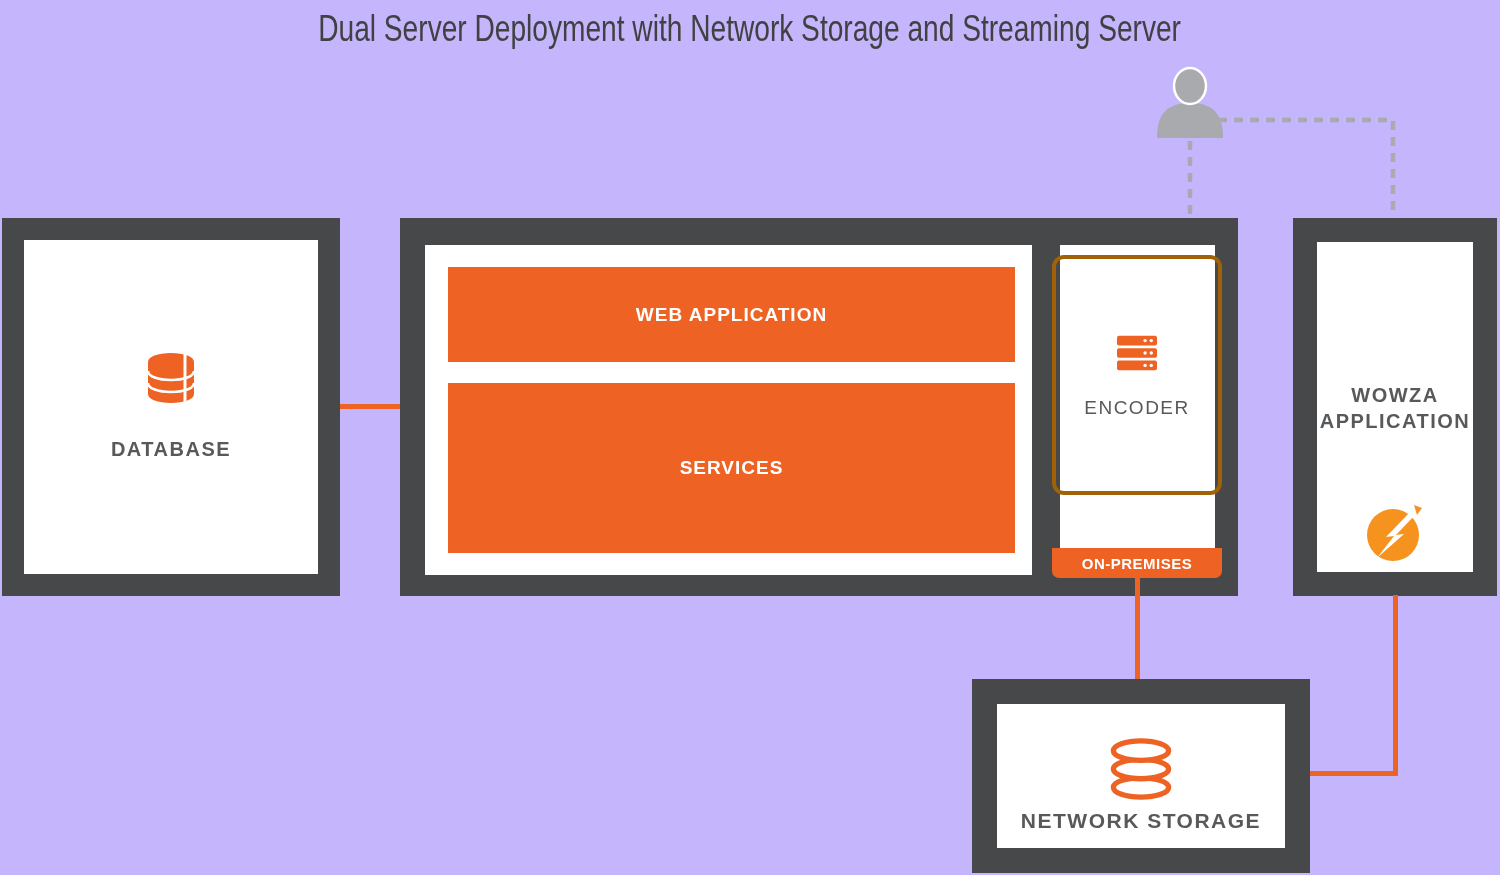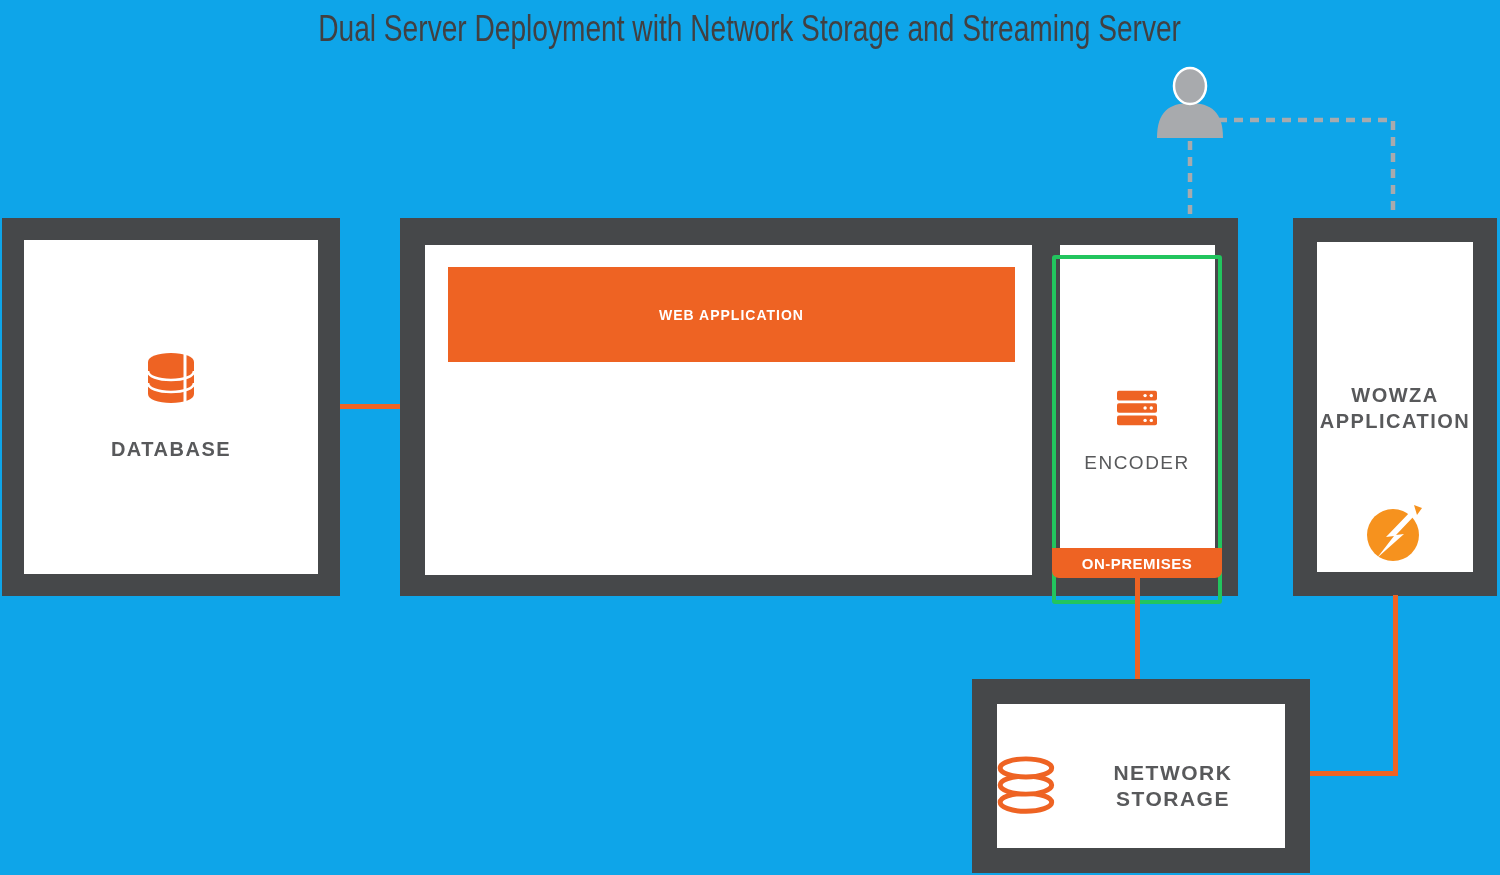--- a/index.html
+++ b/index.html
@@ -1,17 +1,17 @@
 <!DOCTYPE html>
 <html><head>
 <meta charset="utf-8">
 <style>
   html,body{margin:0;padding:0;background:#ffffff;}
   #canvas{
-    position:relative;width:1500px;height:875px;background:#0ea5e9;
+    position:relative;width:1500px;height:875px;background:#c4b5fd;
     font-family:"Liberation Sans","DejaVu Sans",sans-serif;overflow:hidden;
   }
   
   .diagram-title{
     position:absolute;left:0;top:8px;width:100%;text-align:center;
     color:#414042;font-size:37px;white-space:nowrap;
   }
   .diagram-title span{display:inline-block;transform:scaleX(0.76);transform-origin:center;}
   
   .frame{position:absolute;background:#46484A;}
@@ -21,45 +21,45 @@
   }
   
   #db-box{left:2px;top:218px;width:338px;height:378px;}
   #db-box .inner{inset:22px;display:flex;flex-direction:column;align-items:center;justify-content:center;gap:32px;}
   
   #server-box{left:400px;top:218px;width:838px;height:378px;}
   #main-panel{position:absolute;left:25px;top:27px;width:607px;height:330px;background:#fff;}
   .orange-bar{
     position:absolute;left:23px;width:567px;background:#EE6323;color:#ffffff;
     display:flex;align-items:center;justify-content:center;
-    font-size:14px;font-weight:600;letter-spacing:1px;
+    font-size:19px;font-weight:600;letter-spacing:1px;
   }
   #web-app-bar{top:22px;height:95px;}
   #services-bar{top:138px;height:170px;}
   #encoder-white{position:absolute;left:660px;top:27px;width:155px;height:330px;background:#fff;}
   #encoder-frame{
-    position:absolute;left:652px;top:37px;width:170px;height:349px;box-sizing:border-box;
-    border:4px solid #22c55e;border-radius:3px;
+    position:absolute;left:652px;top:37px;width:170px;height:240px;box-sizing:border-box;
+    border:4px solid #a16207;border-radius:12px;
     display:flex;flex-direction:column;align-items:center;justify-content:center;
     padding:36px 0 30px 0;gap:24px;
   }
   #encoder-frame .node-label{font-size:19px;}
   #on-premises-bar{
     position:absolute;left:652px;top:330px;width:170px;height:30px;background:#EE6323;
     border-radius:0 0 7px 7px;display:flex;align-items:center;justify-content:center;
     color:#fff;font-size:15px;font-weight:700;letter-spacing:0.5px;
   }
   
   #wowza-box{left:1293px;top:218px;width:204px;height:378px;}
   #wowza-box .inner{inset:24px;}
   #wowza-label{position:absolute;top:140px;left:0;width:100%;}
   #wowza-logo{position:absolute;top:262px;left:50%;transform:translateX(-50%);}
   
   #ns-box{left:972px;top:679px;width:338px;height:194px;}
-  #ns-box .inner{inset:25px;display:flex;flex-direction:row;align-items:center;justify-content:center;gap:6px;padding-top:19px;box-sizing:border-box;}
+  #ns-box .inner{inset:25px;display:flex;flex-direction:column;align-items:center;justify-content:center;gap:6px;padding-top:19px;box-sizing:border-box;}
   #ns-box .node-label{font-size:21px;}
   
   .conn{position:absolute;background:#EE6323;}
   #conn-db-server{left:340px;top:404px;width:60px;height:5px;}
   #conn-encoder-ns{left:1135px;top:576px;width:5px;height:103px;}
   #conn-wowza-vert{left:1393px;top:595px;width:5px;height:181px;}
   #conn-ns-horiz{left:1310px;top:771px;width:88px;height:5px;}
   #dashed-overlay{position:absolute;left:0;top:0;pointer-events:none;}
   #person{position:absolute;left:1155px;top:64px;}
 </style>
@@ -92,20 +92,21 @@
       </svg>
       <div class="node-label">DATABASE</div>
     </div>
   </div>
 
   <div id="conn-db-server" class="conn"></div>
 
   <div id="server-box" class="frame">
     <div id="main-panel">
       <div id="web-app-bar" class="orange-bar">WEB APPLICATION</div>
+      <div id="services-bar" class="orange-bar">SERVICES</div>
     </div>
     <div id="encoder-white"></div>
     <div id="encoder-frame">
       <svg width="40" height="36" viewBox="0 0 42 36">
         <rect x="0" y="0" width="42" height="10" rx="2" fill="#EE6323"></rect>
         <rect x="0" y="13" width="42" height="10" rx="2" fill="#EE6323"></rect>
         <rect x="0" y="26" width="42" height="10" rx="2" fill="#EE6323"></rect>
         <circle cx="29.5" cy="5" r="1.8" fill="#ffffff"></circle>
           <circle cx="36" cy="5" r="1.8" fill="#ffffff"></circle>
         <circle cx="29.5" cy="18" r="1.8" fill="#ffffff"></circle>

